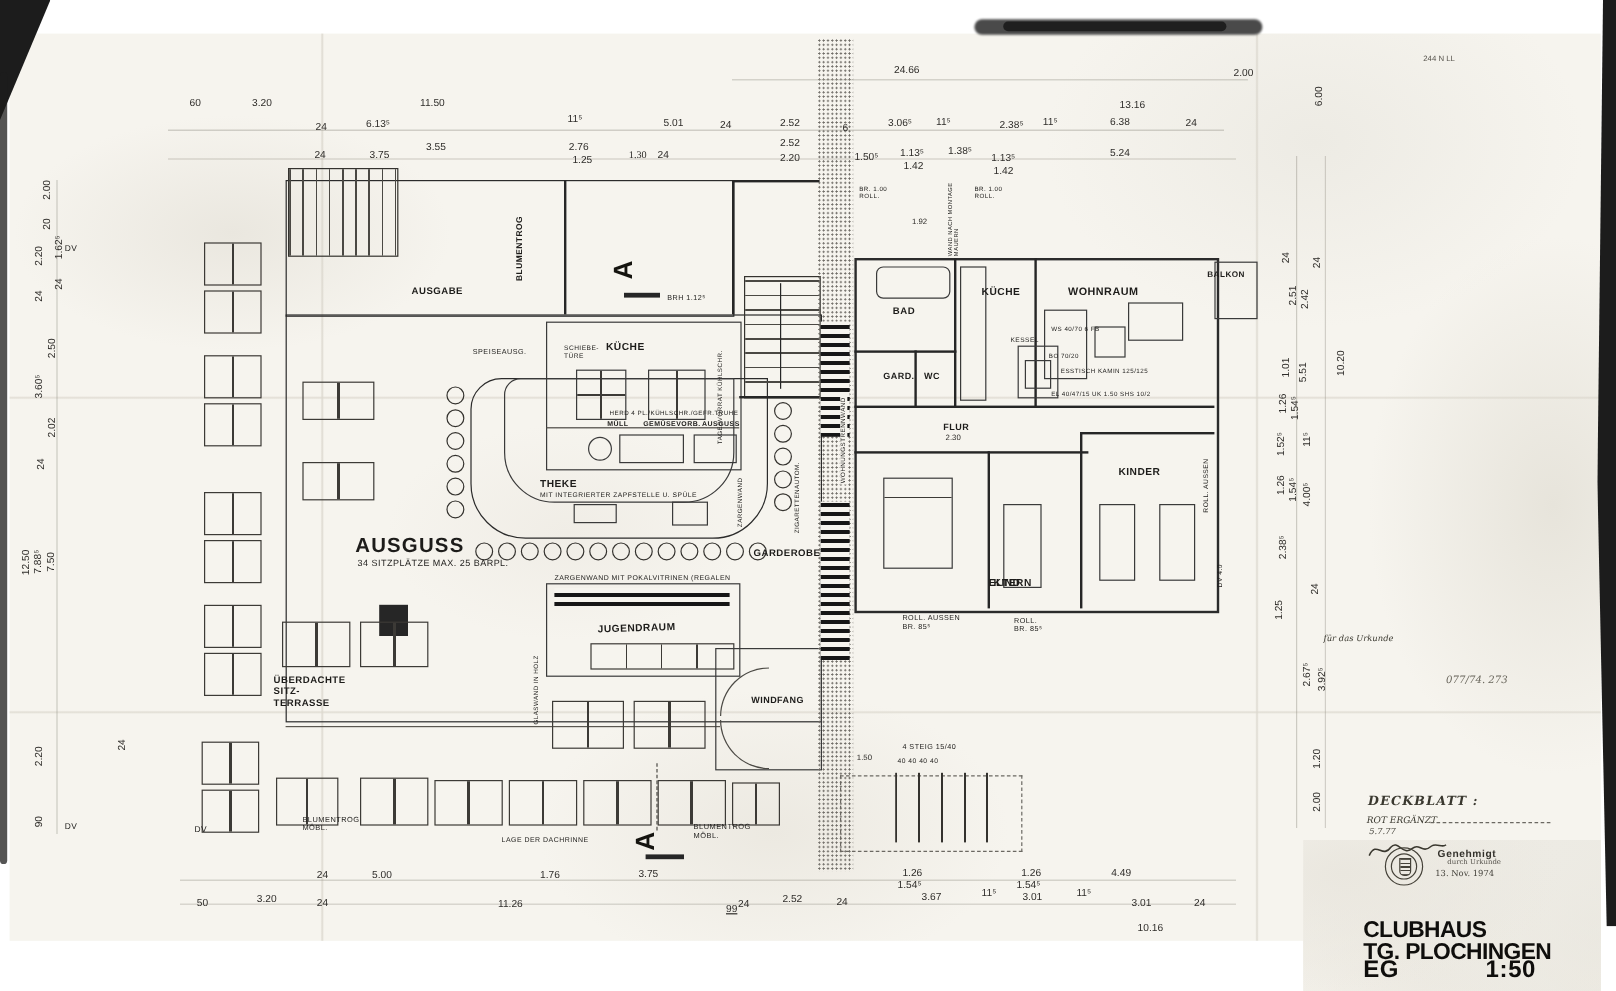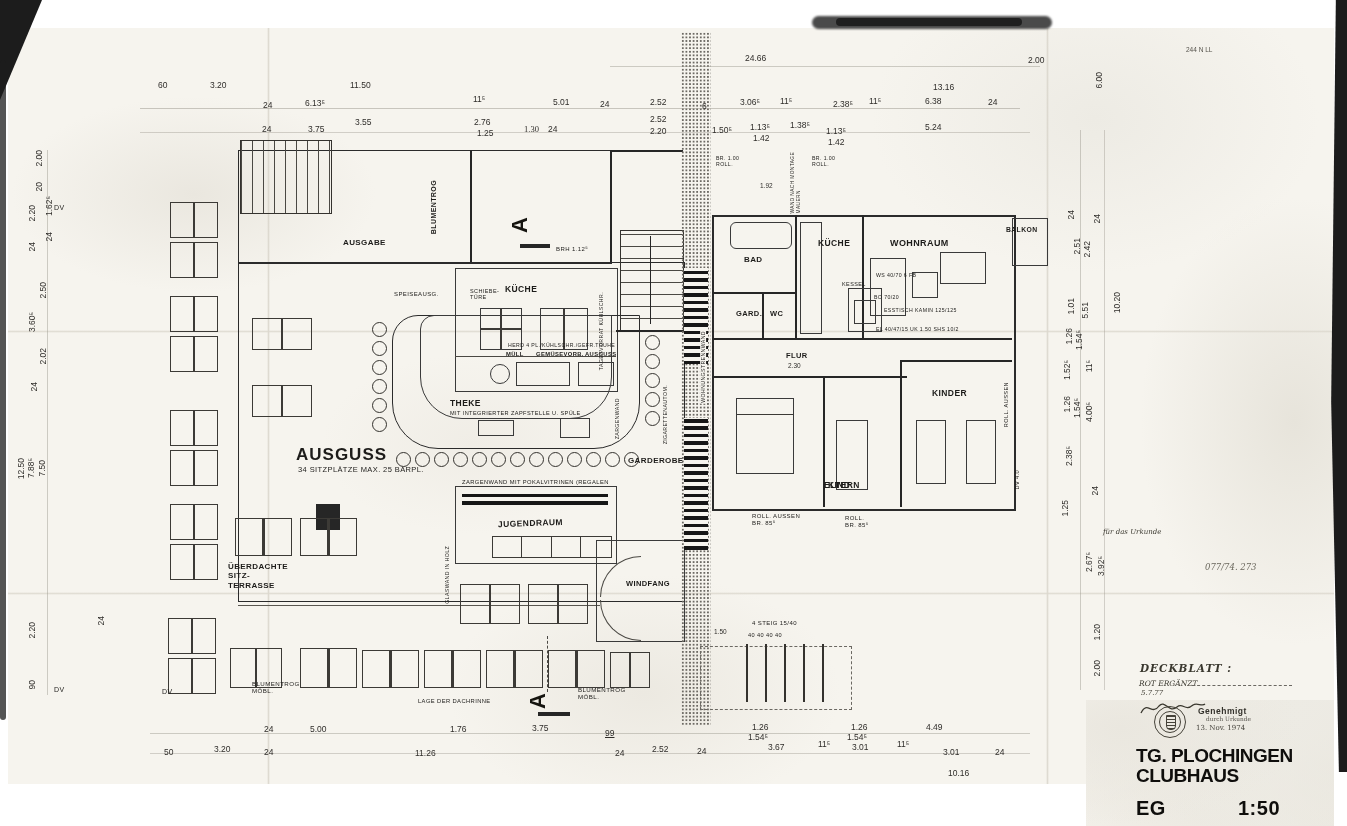--- a/index.html
+++ b/index.html
@@ -348,21 +348,21 @@
   <span class="dim dimv" style="left:1060px;top:500px;">1.25</span>
   <span class="dim dimv" style="left:1084px;top:552px;">2.67⁵</span>
   <span class="dim dimv" style="left:1096px;top:556px;">3.92⁵</span>
   <span class="dim dimv" style="left:1092px;top:624px;">1.20</span>
   <span class="dim dimv" style="left:1092px;top:660px;">2.00</span>
 
   <span class="dim" style="left:264px;top:724px;">24</span>
   <span class="dim" style="left:310px;top:724px;">5.00</span>
   <span class="dim" style="left:450px;top:724px;">1.76</span>
   <span class="dim" style="left:532px;top:723px;">3.75</span>
-  <span class="dim" style="left:605px;top:728px;text-decoration:underline;">99</span>
+  <span class="dim" style="left:605px;top:752px;text-decoration:underline;">99</span>
   <span class="dim" style="left:752px;top:722px;">1.26</span>
   <span class="dim" style="left:748px;top:732px;">1.54⁵</span>
   <span class="dim" style="left:851px;top:722px;">1.26</span>
   <span class="dim" style="left:847px;top:732px;">1.54⁵</span>
   <span class="dim" style="left:926px;top:722px;">4.49</span>
 
   <span class="dim" style="left:164px;top:747px;">50</span>
   <span class="dim" style="left:214px;top:744px;">3.20</span>
   <span class="dim" style="left:264px;top:747px;">24</span>
   <span class="dim" style="left:415px;top:748px;">11.26</span>
@@ -387,18 +387,18 @@
   <svg style="position:absolute;left:1139px;top:698px;" width="70" height="20" viewBox="0 0 70 20">
       <path d="M2,15 C8,2 13,18 20,8 C26,1 30,16 38,9 C44,4 46,14 54,7 C58,4 63,9 66,6" fill="none" stroke="#3a382f" stroke-width="1.3"></path>
     </svg>
   <div class="stamp" style="left:1154px;top:706px;width:30px;height:30px;">
     <div class="stamp-inner"></div>
     <div style="position:absolute;left:11px;top:8px;width:8px;height:13px;border:1px solid #454239;border-radius:0 0 4px 4px;background:repeating-linear-gradient(0deg,#454239 0 1px,transparent 1px 3px);"></div>
   </div>
   <span class="tb" style="left:1198px;top:706px;font-size:8.5px;color:#33312b;">Genehmigt</span>
   <span class="hand" style="left:1206px;top:716px;font-size:5.8px;font-style:normal;color:#55524b;">durch Urkunde</span>
   <span class="hand" style="left:1196px;top:724px;font-size:7px;font-style:normal;color:#44423b;">13. Nov. 1974</span>
-  <span class="tb" style="left:1136px;top:745px;font-size:19px;letter-spacing:-.5px;">TG. PLOCHINGEN</span>
+  <span class="tb" style="left:1136px;top:783px;font-size:19px;letter-spacing:-.5px;">TG. PLOCHINGEN</span>
   <span class="tb" style="left:1136px;top:765px;font-size:19px;letter-spacing:-.5px;">CLUBHAUS</span>
   <span class="tb" style="left:1136px;top:797px;font-size:20px;">EG</span>
   <span class="tb" style="left:1238px;top:797px;font-size:20px;">1:50</span>
 
 </div>
 
 </body></html>

